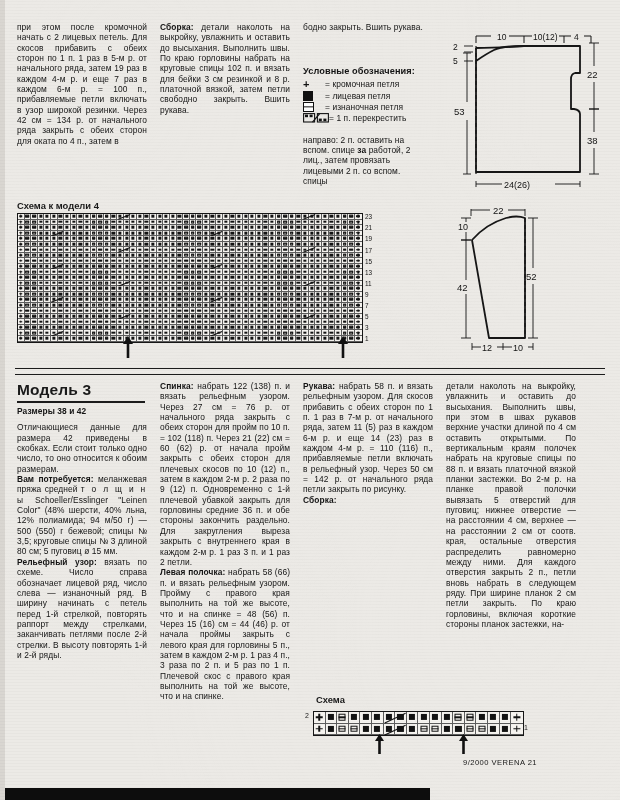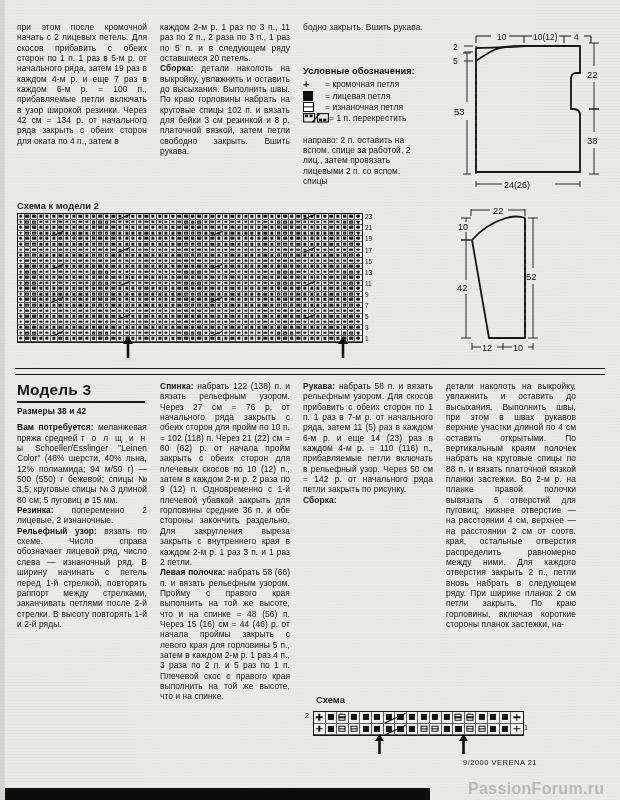--- a/index.html
+++ b/index.html
@@ -121,21 +121,20 @@
 </head>
 <body>
 
 <div class="page">
 
   <div class="col" style="left:17px;top:22px;width:130px;">
     <p>при этом после кромочной начать с 2 лицевых петель. Для скосов прибавить с обеих сторон по 1 п. 1 раз в 5-м р. от начального ряда, затем 19 раз в каждом 4-м р. и еще 7 раз в каждом 6-м р. = 100 п., прибавляемые петли включать в узор широкой резинки. Через 42 см = 134 р. от начального ряда закрыть с обеих сторон для оката по 4 п., затем в</p>
   </div>
 
   <div class="col" style="left:160px;top:22px;width:130px;">
-    <p><span>каждом 2-м р. 1 раз по 3 п., 11 раз по 2 п., 2 раза по 3 п., 1 раз по 5 п. и в следующем ряду оставшиеся 20 петель.</span></p>
     <p><span class="b">Сборка:</span><span> детали наколоть на выкройку, увлажнить и оставить до высыхания. Выполнить швы. По краю горловины набрать на круговые спицы 102 п. и вязать для бейки 3 см резинкой и 8 р. платочной вязкой, затем петли свободно закрыть. Вшить рукава.</span></p>
   </div>
 
   <div class="col" style="left:303px;top:22px;width:120px;">
     <p>бодно закрыть. Вшить рукава.</p>
   </div>
 
   <div class="col" style="left:303px;top:66px;width:122px;text-align:left;">
     <div class="legend-title">Условные обозначения:</div>
 
@@ -296,21 +295,21 @@
         <line x1="83" y1="145" x2="83" y2="152"></line>
         <line x1="83" y1="149" x2="92" y2="149"></line>
         <line x1="108" y1="149" x2="113" y2="149"></line>
         <line x1="113" y1="145" x2="113" y2="152"></line>
       </g>
       <text x="62" y="152.5" font-size="9" font-family="Liberation Sans, sans-serif" fill="#141414">12</text>
       <text x="93" y="152.5" font-size="9" font-family="Liberation Sans, sans-serif" fill="#141414">10</text>
     </svg>
   </div>
 
-  <div class="scheme-title" style="left:17px;top:200px;">Схема к модели 2</div>
+  <div class="scheme-title" style="left:17px;top:200px;">Схема к модели 4</div>
 
   <div class="chart" id="chart2" style="left: 17px; top: 213px; position: absolute; width: 344.24px; height: 127.65px;">
       <div class="crow">
         <div class="cell e" style="width: 6.62px; height: 5.55px;"></div>
         <div class="cell p" style="width: 6.62px; height: 5.55px;"></div>
         <div class="cell p" style="width: 6.62px; height: 5.55px;"></div>
         <div class="cell k" style="width: 6.62px; height: 5.55px;"></div>
         <div class="cell k" style="width: 6.62px; height: 5.55px;"></div>
         <div class="cell k" style="width: 6.62px; height: 5.55px;"></div>
         <div class="cell k" style="width: 6.62px; height: 5.55px;"></div>
@@ -1655,22 +1654,22 @@
   </div>
 
   <div class="rule" style="left:15px;top:368px;width:590px;height:1.4px;"></div>
   <div class="rule" style="left:15px;top:374px;width:590px;height:1.4px;"></div>
 
   <div class="model-title" style="left:17px;top:381px;">Модель 3</div>
   <div class="rule" style="left:17px;top:401px;width:128px;height:2px;"></div>
 
   <div class="col" style="left:17px;top:406px;width:130px;">
     <p class="b" style="margin-bottom:6px;">Размеры 38 и 42</p>
+    <p>Отличающиеся данные для размера 42 приведены в скобках. Если стоит только одно число, то оно относится к обоим размерам.</p>
     <p><span class="b">Вам потребуется:</span><span> меланжевая пряжа средней </span><span class="spaced">т о л щ и н ы</span><span> Schoeller/Esslinger "Leinen Color" (48% шерсти, 40% льна, 12% полиамида; 94 м/50 г) — 500 (550) г бежевой; спицы № 3,5; круговые спицы № 3 длиной 80 см; 5 пуговиц ø 15 мм.</span></p>
-    <p><span class="b">Резинка:</span><span> попеременно 2 лицевые, 2 изнаночные.</span></p>
     <p><span class="b">Рельефный узор:</span><span> вязать по схеме. Число справа обозначает лицевой ряд, число слева — изнаночный ряд. В ширину начинать с петель перед 1-й стрелкой, повторять раппорт между стрелками, заканчивать петлями после 2-й стрелки. В высоту повторять 1-й и 2-й ряды.</span></p>
   </div>
 
   <div class="col" style="left:160px;top:381px;width:130px;">
     <p><span class="b">Спинка:</span><span> набрать 122 (138) п. и вязать рельефным узором. Через 27 см = 76 р. от начального ряда закрыть с обеих сторон для пройм по 10 п. = 102 (118) п. Через 21 (22) см = 60 (62) р. от начала пройм закрыть с обеих сторон для плечевых скосов по 10 (12) п., затем в каждом 2-м р. 2 раза по 9 (12) п. Одновременно с 1-й плечевой убавкой закрыть для горловины средние 36 п. и обе стороны закончить раздельно. Для закругления выреза закрыть с внутреннего края в каждом 2-м р. 1 раз 3 п. и 1 раз 2 петли.</span></p>
     <p><span class="b">Левая полочка:</span><span> набрать 58 (66) п. и вязать рельефным узором. Пройму с правого края выполнить на той же высоте, что и на спинке = 48 (56) п. Через 15 (16) см = 44 (46) р. от начала проймы закрыть с левого края для горловины 5 п., затем в каждом 2-м р. 1 раз 4 п., 3 раза по 2 п. и 5 раз по 1 п. Плечевой скос с правого края выполнить на той же высоте, что и на спинке.</span></p>
   </div>
 
   <div class="col" style="left:303px;top:381px;width:130px;">
     <p style="visibility:hidden;height:0;">.</p>
@@ -1746,19 +1745,18 @@
         <path d="M5.5 0 L10 7 L6.8 7 L6.8 20 L4.2 20 L4.2 7 L1 7 Z" fill="#111"></path>
       </svg>
   </div>
   <div class="arrow" style="left:458px;top:734px;">
     <svg width="11" height="20" viewBox="0 0 11 20">
         <path d="M5.5 0 L10 7 L6.8 7 L6.8 20 L4.2 20 L4.2 7 L1 7 Z" fill="#111"></path>
       </svg>
   </div>
 
   <div class="footer" style="left:463px;top:758px;">9/2000 VERENA  21</div>
-  <div class="wmark" style="left:468px;top:780px;">PassionForum.ru</div>
 
   <div class="blackbar" style="left:0;top:788px;width:430px;height:12px;"></div>
   <div class="blackbar" style="left:0;top:0;width:5px;height:800px;background:#d9d6d1;"></div>
 </div>
 
 <div class="grain"></div>
 
 </body></html>

